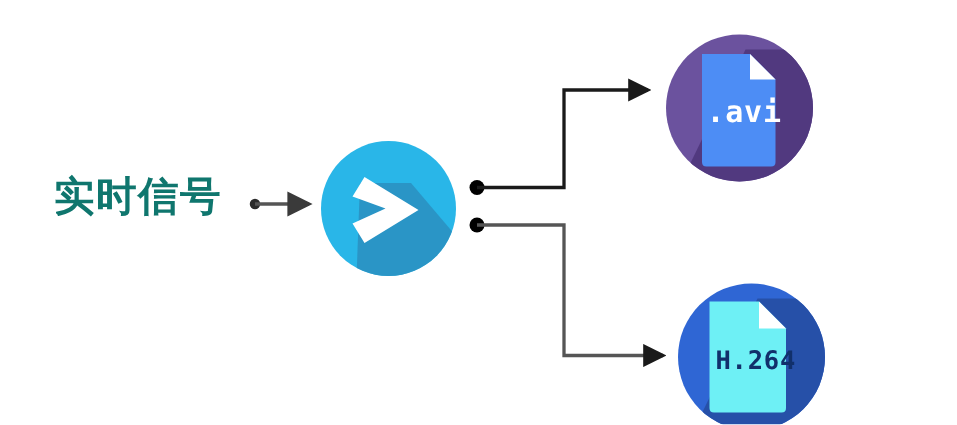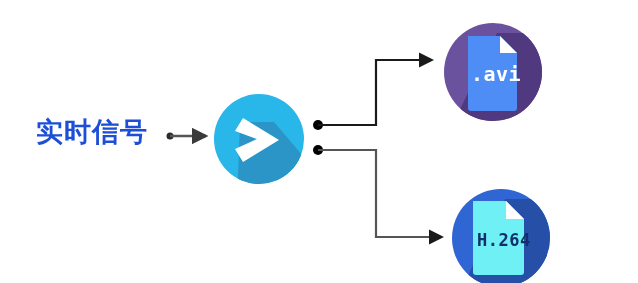--- a/index.html
+++ b/index.html
@@ -25,21 +25,21 @@
     height: 283px;
   }
   .src-label {
     position: absolute;
     left: 36px;
     top: 118px;
     font-family: "DejaVu Sans", "Liberation Sans", sans-serif;
     font-size: 27px;
     font-weight: bold;
     letter-spacing: 1px;
-    color: #1d4ed8;
+    color: #0f766e;
     white-space: nowrap;
     line-height: 1;
   }
   .doc-text {
     font-family: "DejaVu Sans Mono", "Liberation Mono", monospace;
     font-weight: bold;
     letter-spacing: 0.5px;
   }
 </style>
 </head>

